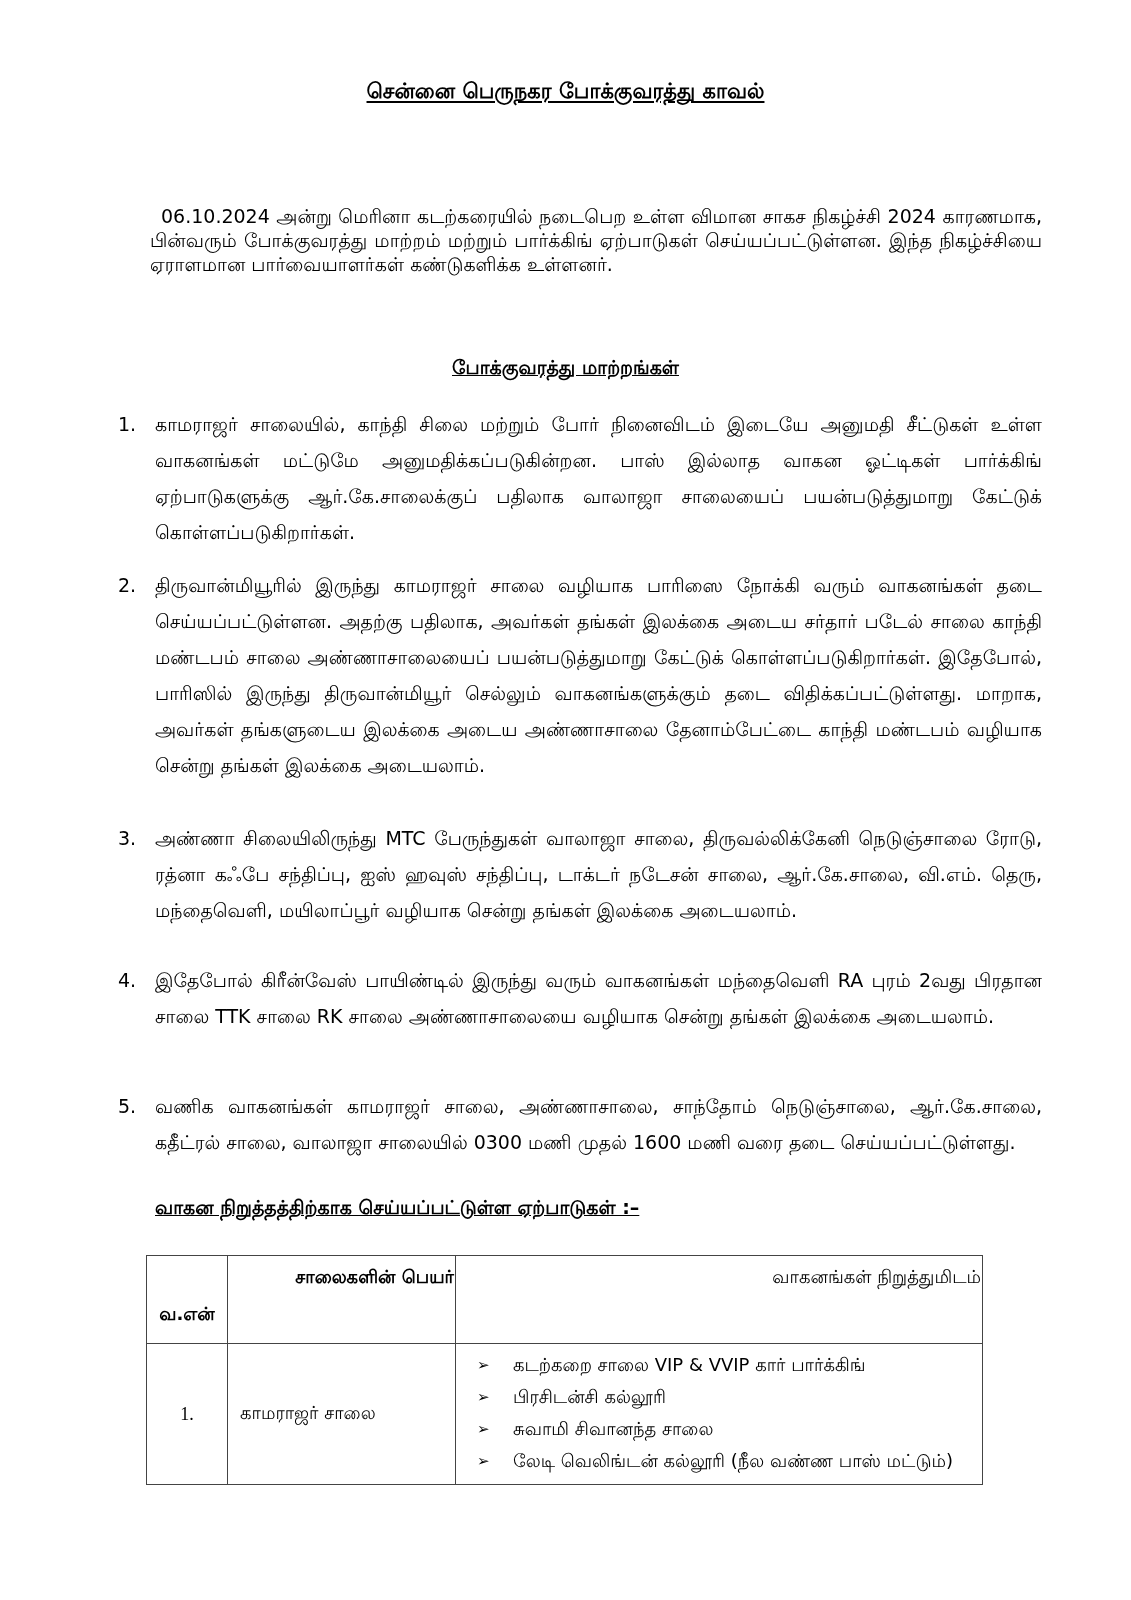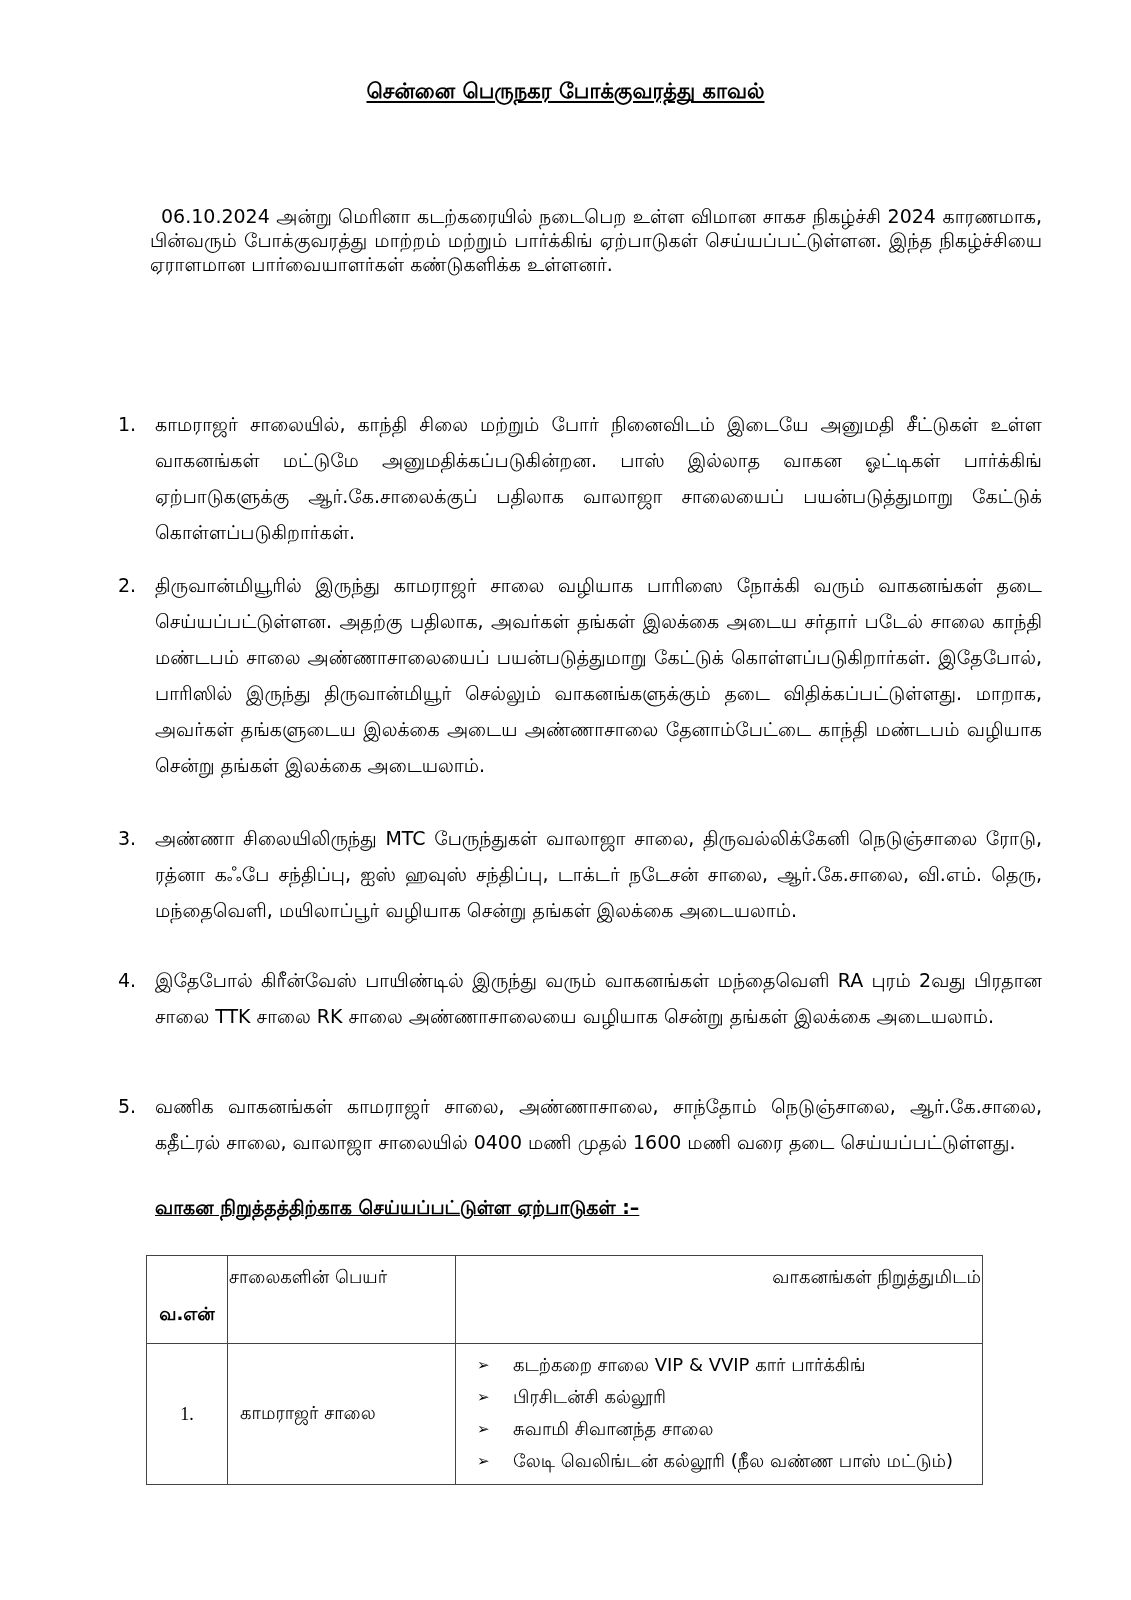--- a/index.html
+++ b/index.html
@@ -10,39 +10,40 @@
   .para { position: absolute; left: 150px; width: 892px; font-size: 19px; line-height: 24px; text-align: justify; }
   .intro { top: 204px; text-indent: 11px; }
   .section-head { position: absolute; top: 356px; left: 0; width: 1131px; text-align: center; font-size: 19px; text-decoration: underline; font-weight: bold; }
   .item { position: absolute; left: 118px; width: 924px; font-size: 19px; line-height: 36px; }
   .item .num { position: absolute; left: 0; top: 0; width: 30px; }
   .item .txt { margin-left: 37px; text-align: justify; display: block; }
   .subhead { position: absolute; top: 1196px; left: 155px; font-size: 19px; font-weight: bold; text-decoration: underline; }
   table.parking { position: absolute; top: 1255px; left: 146px; width: 837px; border-collapse: collapse; font-size: 18px; }
   table.parking td, table.parking th { border: 1.5px solid #444; vertical-align: top; }
   .th-sn { width: 78px; height: 70px; vertical-align: bottom !important; text-align: center; font-weight: bold; padding-bottom: 16px; }
-  .th-road { width: 225px; text-align: left; font-weight: normal; padding-top: 10px; }
+  .th-road { width: 225px; text-align: right; font-weight: bold; padding-top: 10px; }
   .th-place { text-align: right; font-weight: normal; padding-top: 10px; }
   .td-sn { text-align: center; vertical-align: middle !important; font-family: "Liberation Serif", serif; font-size: 18px; }
   .td-road { vertical-align: middle !important; padding-left: 12px; }
   .td-place ul { list-style: none; margin: 4px 0 6px 0; padding: 0 0 0 20px; }
   .td-place li { position: relative; padding-left: 36px; line-height: 32px; }
   .td-place li .arrow { position: absolute; left: 0; top: 0; font-size: 15px; }
 </style>
 </head>
 <body>
 
 <div class="page">
 
   <div class="title-block">
     <div>சென்னை பெருநகர போக்குவரத்து காவல்</div>
   </div>
 
   <p class="para intro" style="margin:0;">06.10.2024 அன்று மெரினா கடற்கரையில் நடைபெற உள்ள விமான சாகச நிகழ்ச்சி 2024 காரணமாக, பின்வரும் போக்குவரத்து மாற்றம் மற்றும் பார்க்கிங் ஏற்பாடுகள் செய்யப்பட்டுள்ளன. இந்த நிகழ்ச்சியை ஏராளமான பார்வையாளர்கள் கண்டுகளிக்க உள்ளனர்.</p>
 
+  <div class="section-head">போக்குவரத்து மாற்றங்கள்</div>
 
   <div class="item" style="top:406px;">
     <span class="num">1.</span>
     <span class="txt">காமராஜர் சாலையில், காந்தி சிலை மற்றும் போர் நினைவிடம் இடையே அனுமதி சீட்டுகள் உள்ள வாகனங்கள் மட்டுமே அனுமதிக்கப்படுகின்றன. பாஸ் இல்லாத வாகன ஓட்டிகள் பார்க்கிங் ஏற்பாடுகளுக்கு ஆர்.கே.சாலைக்குப் பதிலாக வாலாஜா சாலையைப் பயன்படுத்துமாறு கேட்டுக் கொள்ளப்படுகிறார்கள்.</span>
   </div>
 
   <div class="item" style="top:567px;">
     <span class="num">2.</span>
     <span class="txt">திருவான்மியூரில் இருந்து காமராஜர் சாலை வழியாக பாரிஸை நோக்கி வரும் வாகனங்கள் தடை செய்யப்பட்டுள்ளன. அதற்கு பதிலாக, அவர்கள் தங்கள் இலக்கை அடைய சர்தார் படேல் சாலை காந்தி மண்டபம் சாலை அண்ணாசாலையைப் பயன்படுத்துமாறு கேட்டுக் கொள்ளப்படுகிறார்கள். இதேபோல், பாரிஸில் இருந்து திருவான்மியூர் செல்லும் வாகனங்களுக்கும் தடை விதிக்கப்பட்டுள்ளது. மாறாக, அவர்கள் தங்களுடைய இலக்கை அடைய அண்ணாசாலை தேனாம்பேட்டை காந்தி மண்டபம் வழியாக சென்று தங்கள் இலக்கை அடையலாம்.</span>
   </div>
@@ -52,21 +53,21 @@
     <span class="txt">அண்ணா சிலையிலிருந்து MTC பேருந்துகள் வாலாஜா சாலை, திருவல்லிக்கேனி நெடுஞ்சாலை ரோடு, ரத்னா கஃபே சந்திப்பு, ஐஸ் ஹவுஸ் சந்திப்பு, டாக்டர் நடேசன் சாலை, ஆர்.கே.சாலை, வி.எம். தெரு, மந்தைவெளி, மயிலாப்பூர் வழியாக சென்று தங்கள் இலக்கை அடையலாம்.</span>
   </div>
 
   <div class="item" style="top:962px;">
     <span class="num">4.</span>
     <span class="txt">இதேபோல் கிரீன்வேஸ் பாயிண்டில் இருந்து வரும் வாகனங்கள் மந்தைவெளி RA புரம் 2வது பிரதான சாலை TTK சாலை RK சாலை அண்ணாசாலையை வழியாக சென்று தங்கள் இலக்கை அடையலாம்.</span>
   </div>
 
   <div class="item" style="top:1088px;">
     <span class="num">5.</span>
-    <span class="txt">வணிக வாகனங்கள் காமராஜர் சாலை, அண்ணாசாலை, சாந்தோம் நெடுஞ்சாலை, ஆர்.கே.சாலை, கதீட்ரல் சாலை, வாலாஜா சாலையில் 0400 மணி முதல் 1600 மணி வரை தடை செய்யப்பட்டுள்ளது.</span>
+    <span class="txt">வணிக வாகனங்கள் காமராஜர் சாலை, அண்ணாசாலை, சாந்தோம் நெடுஞ்சாலை, ஆர்.கே.சாலை, கதீட்ரல் சாலை, வாலாஜா சாலையில் 0300 மணி முதல் 1600 மணி வரை தடை செய்யப்பட்டுள்ளது.</span>
   </div>
 
   <div class="subhead">வாகன நிறுத்தத்திற்காக செய்யப்பட்டுள்ள ஏற்பாடுகள் :–</div>
 
   <table class="parking">
     <tbody>
         <tr>
       <th class="th-sn">வ.என்</th>
       <th class="th-road">சாலைகளின் பெயர்</th>
       <th class="th-place">வாகனங்கள் நிறுத்துமிடம்</th>

